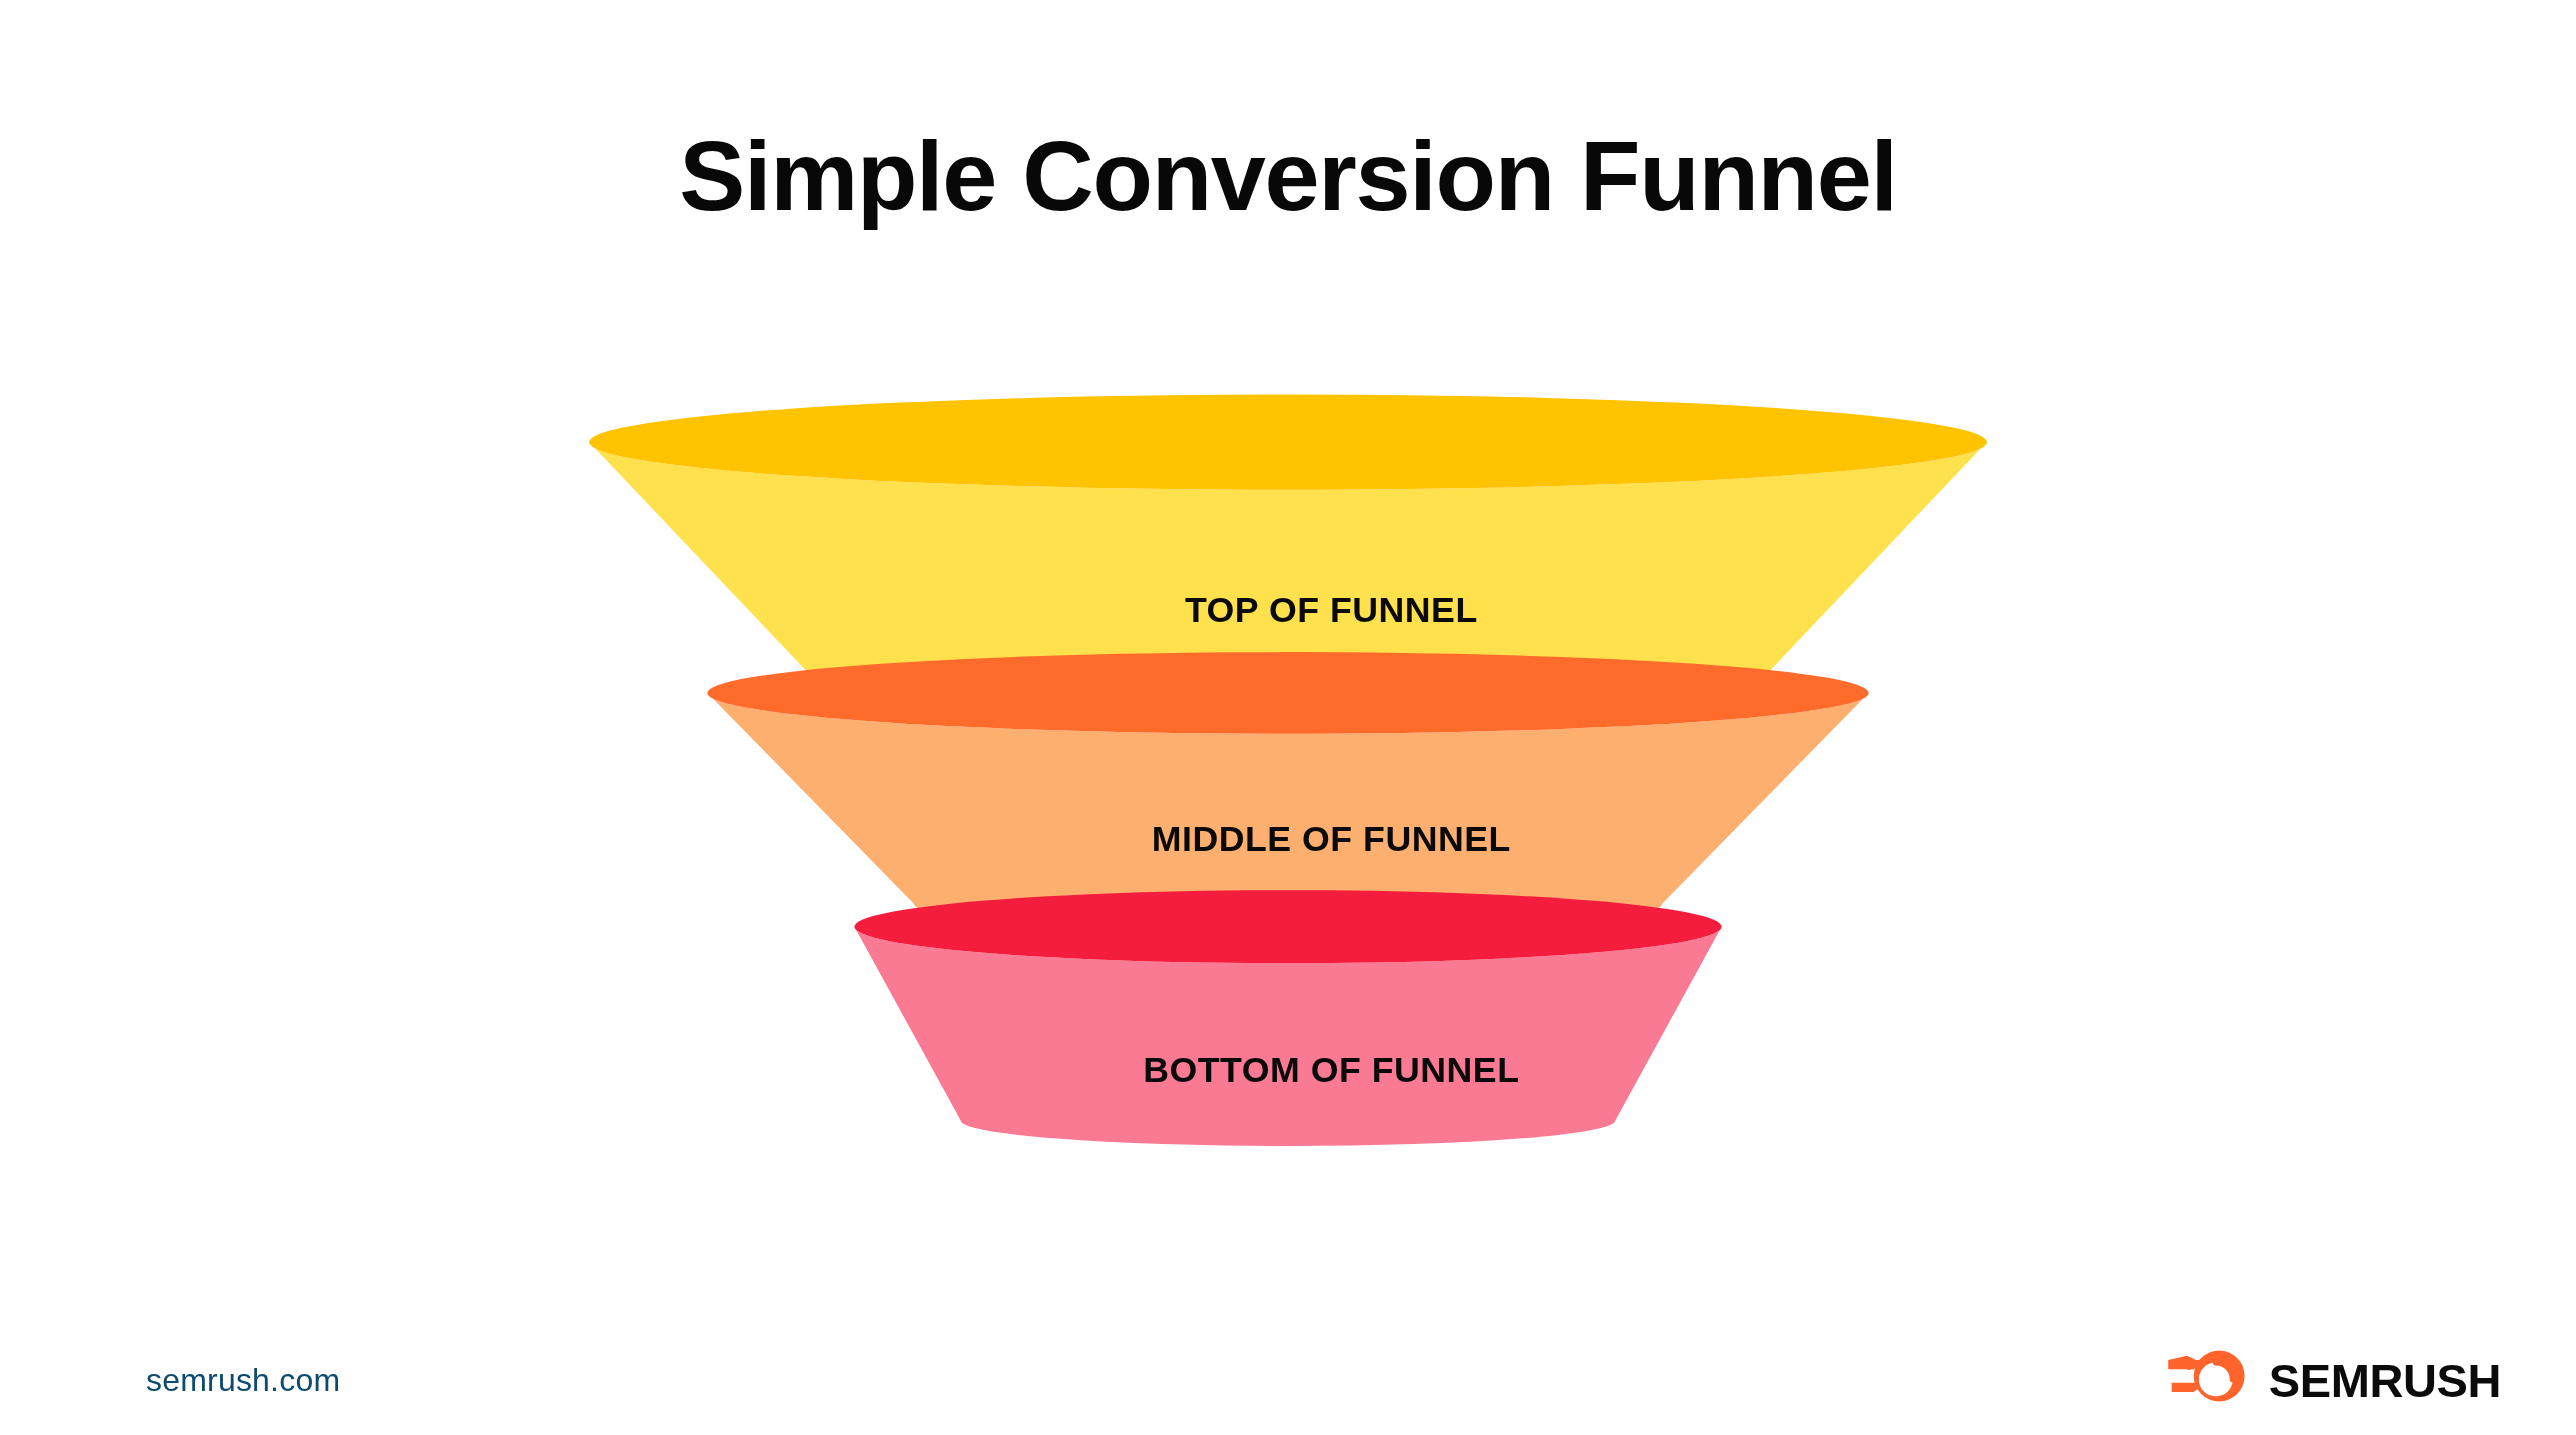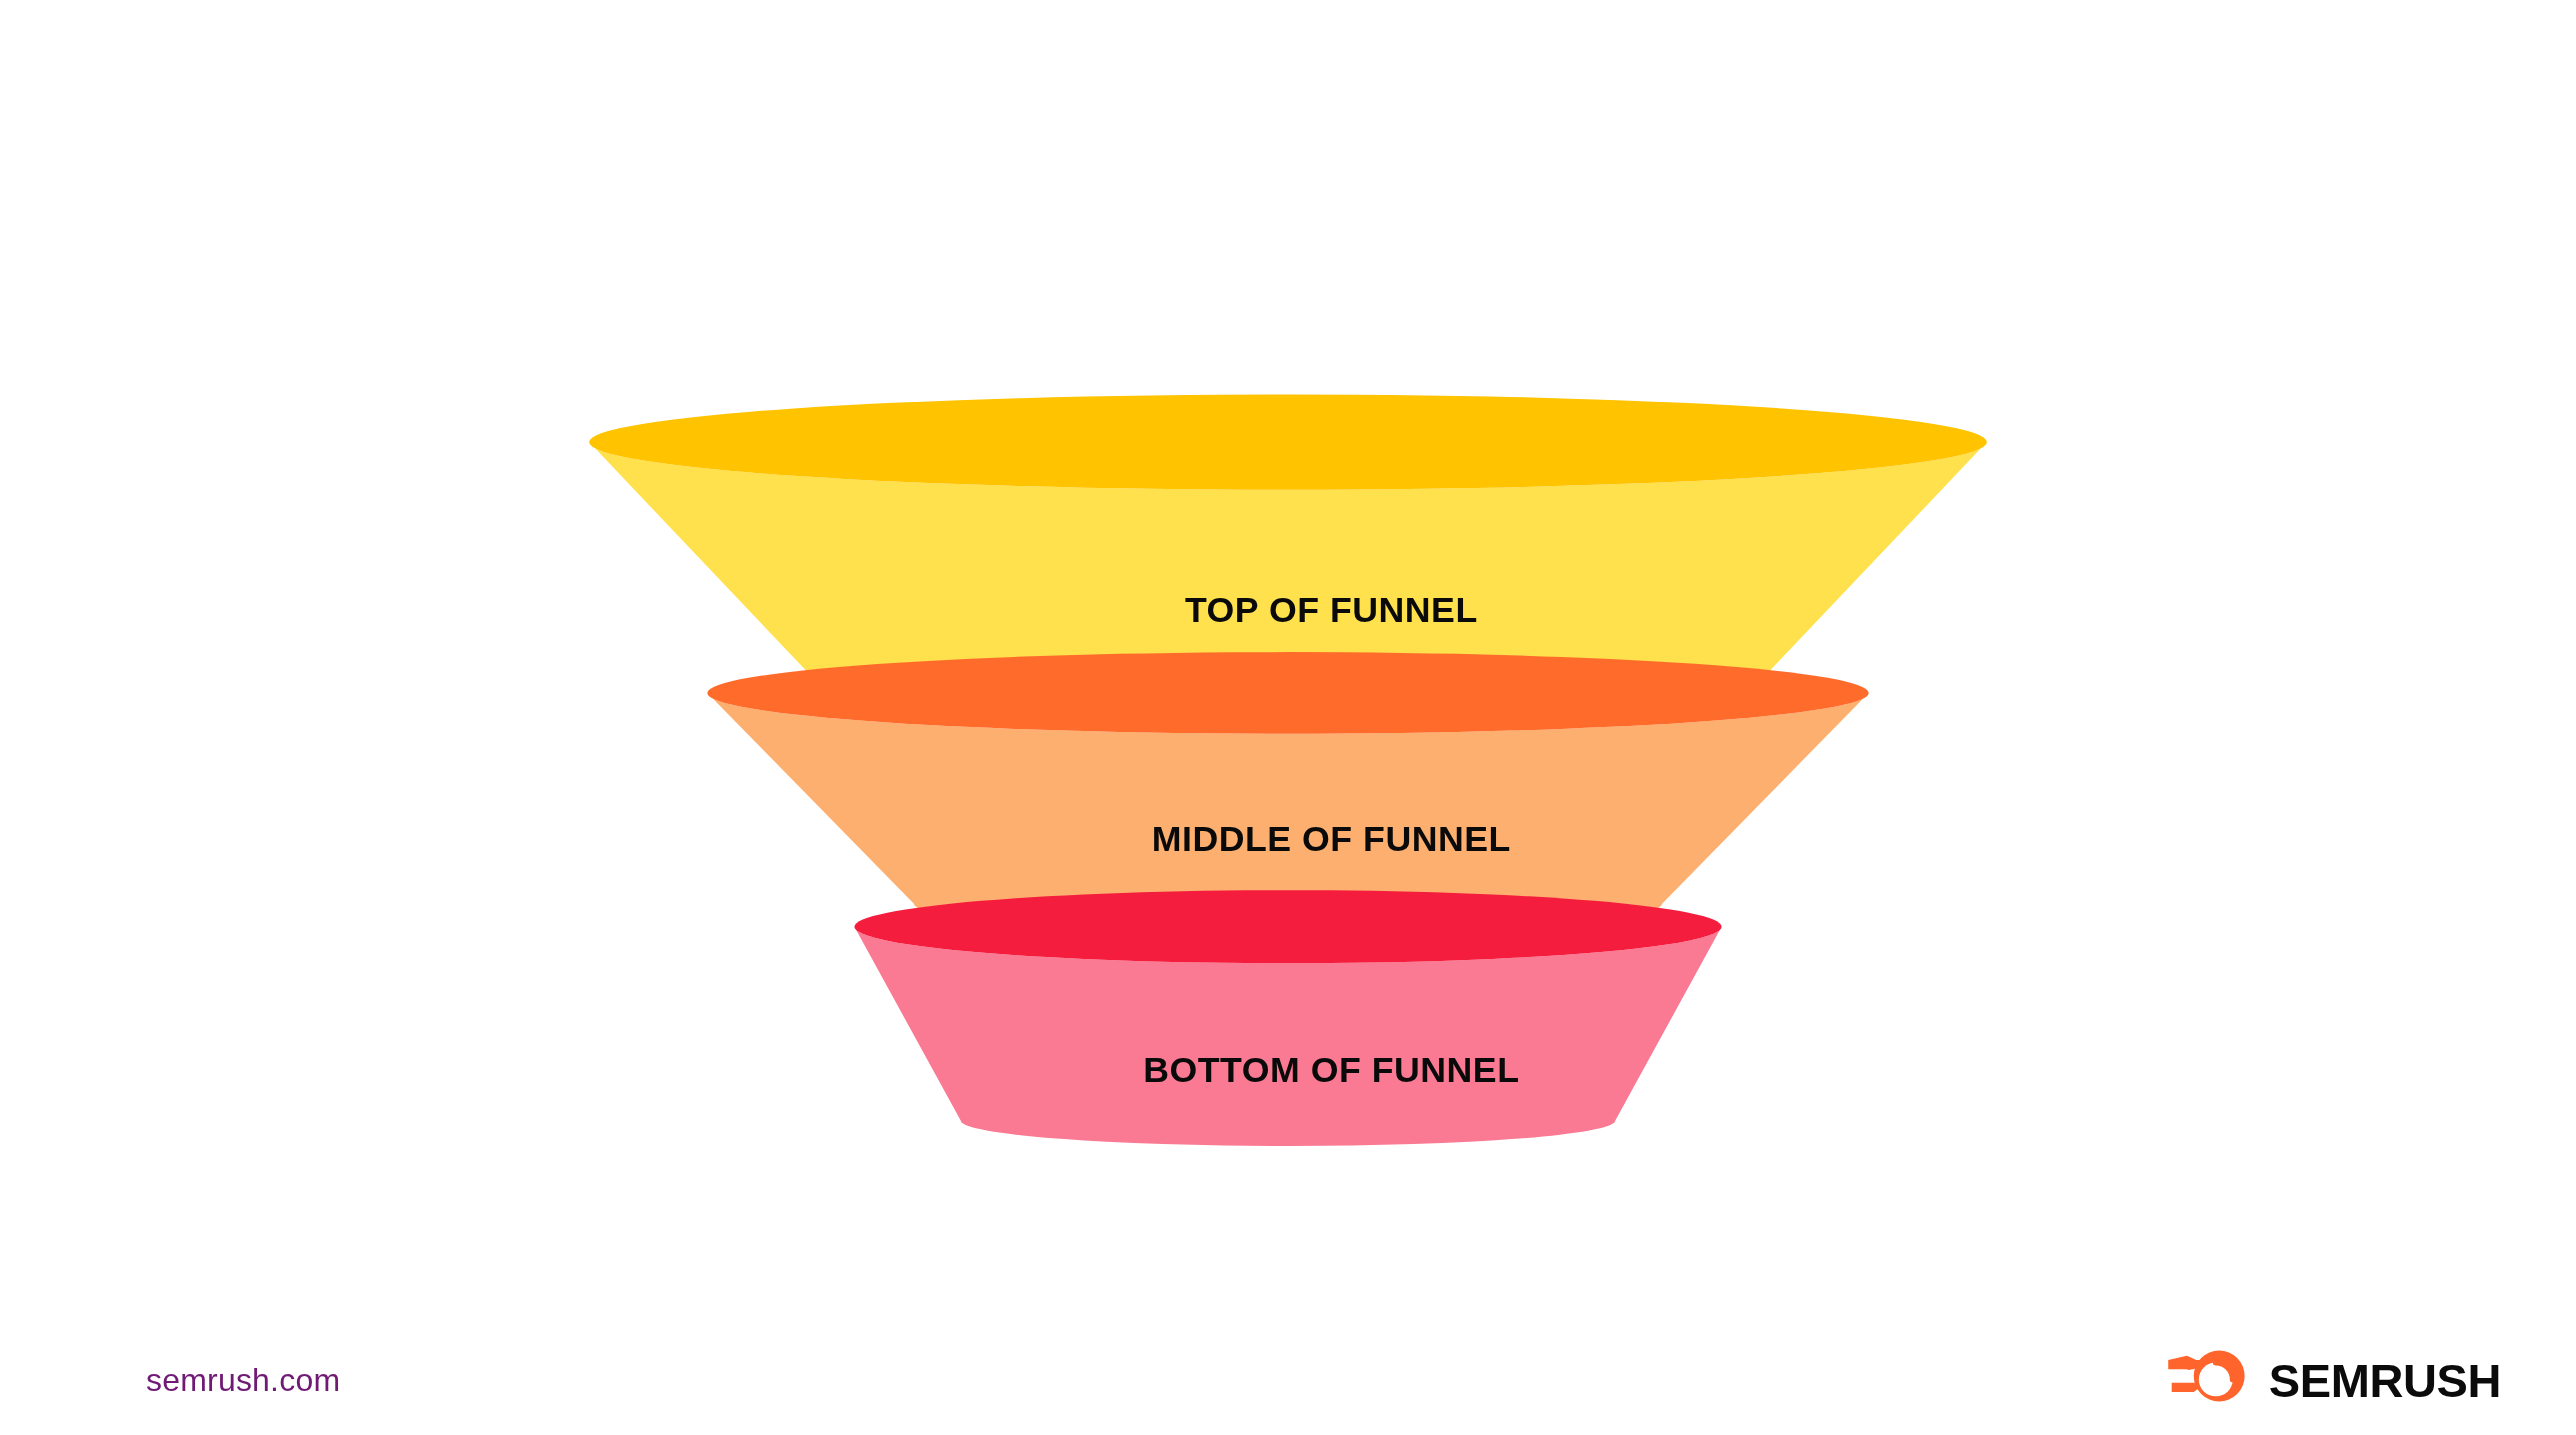--- a/index.html
+++ b/index.html
@@ -53,21 +53,21 @@
   }
 
   
   #footer-url {
     position: absolute;
     left: 146px;
     top: 1362px;
     font-family: "Liberation Sans", sans-serif;
     font-size: 32px;
     font-weight: 400;
-    color: #701a75;
+    color: #0c4a6e;
     letter-spacing: 0.2px;
   }
   #brand-logo {
     position: absolute;
     right: 75px;
     top: 1348px;
     display: flex;
     align-items: flex-end;
     gap: 18.7px;
   }
@@ -78,20 +78,21 @@
     color: #0b0b0b;
     letter-spacing: -0.4px;
     line-height: 1;
   }
 </style>
 </head>
 <body>
 
 <div id="canvas">
 
+  <div id="page-title">Simple Conversion Funnel</div>
 
   <svg id="funnel-diagram" viewBox="0 0 3030 1689">
 
     <g>
 
       <path fill="#FFE04D" d="M 693 520
                L 955 796
                A 560 40 0 0 0 2075 796
                L 2337 520
                A 822 56 0 0 1 693 520 Z"></path>

